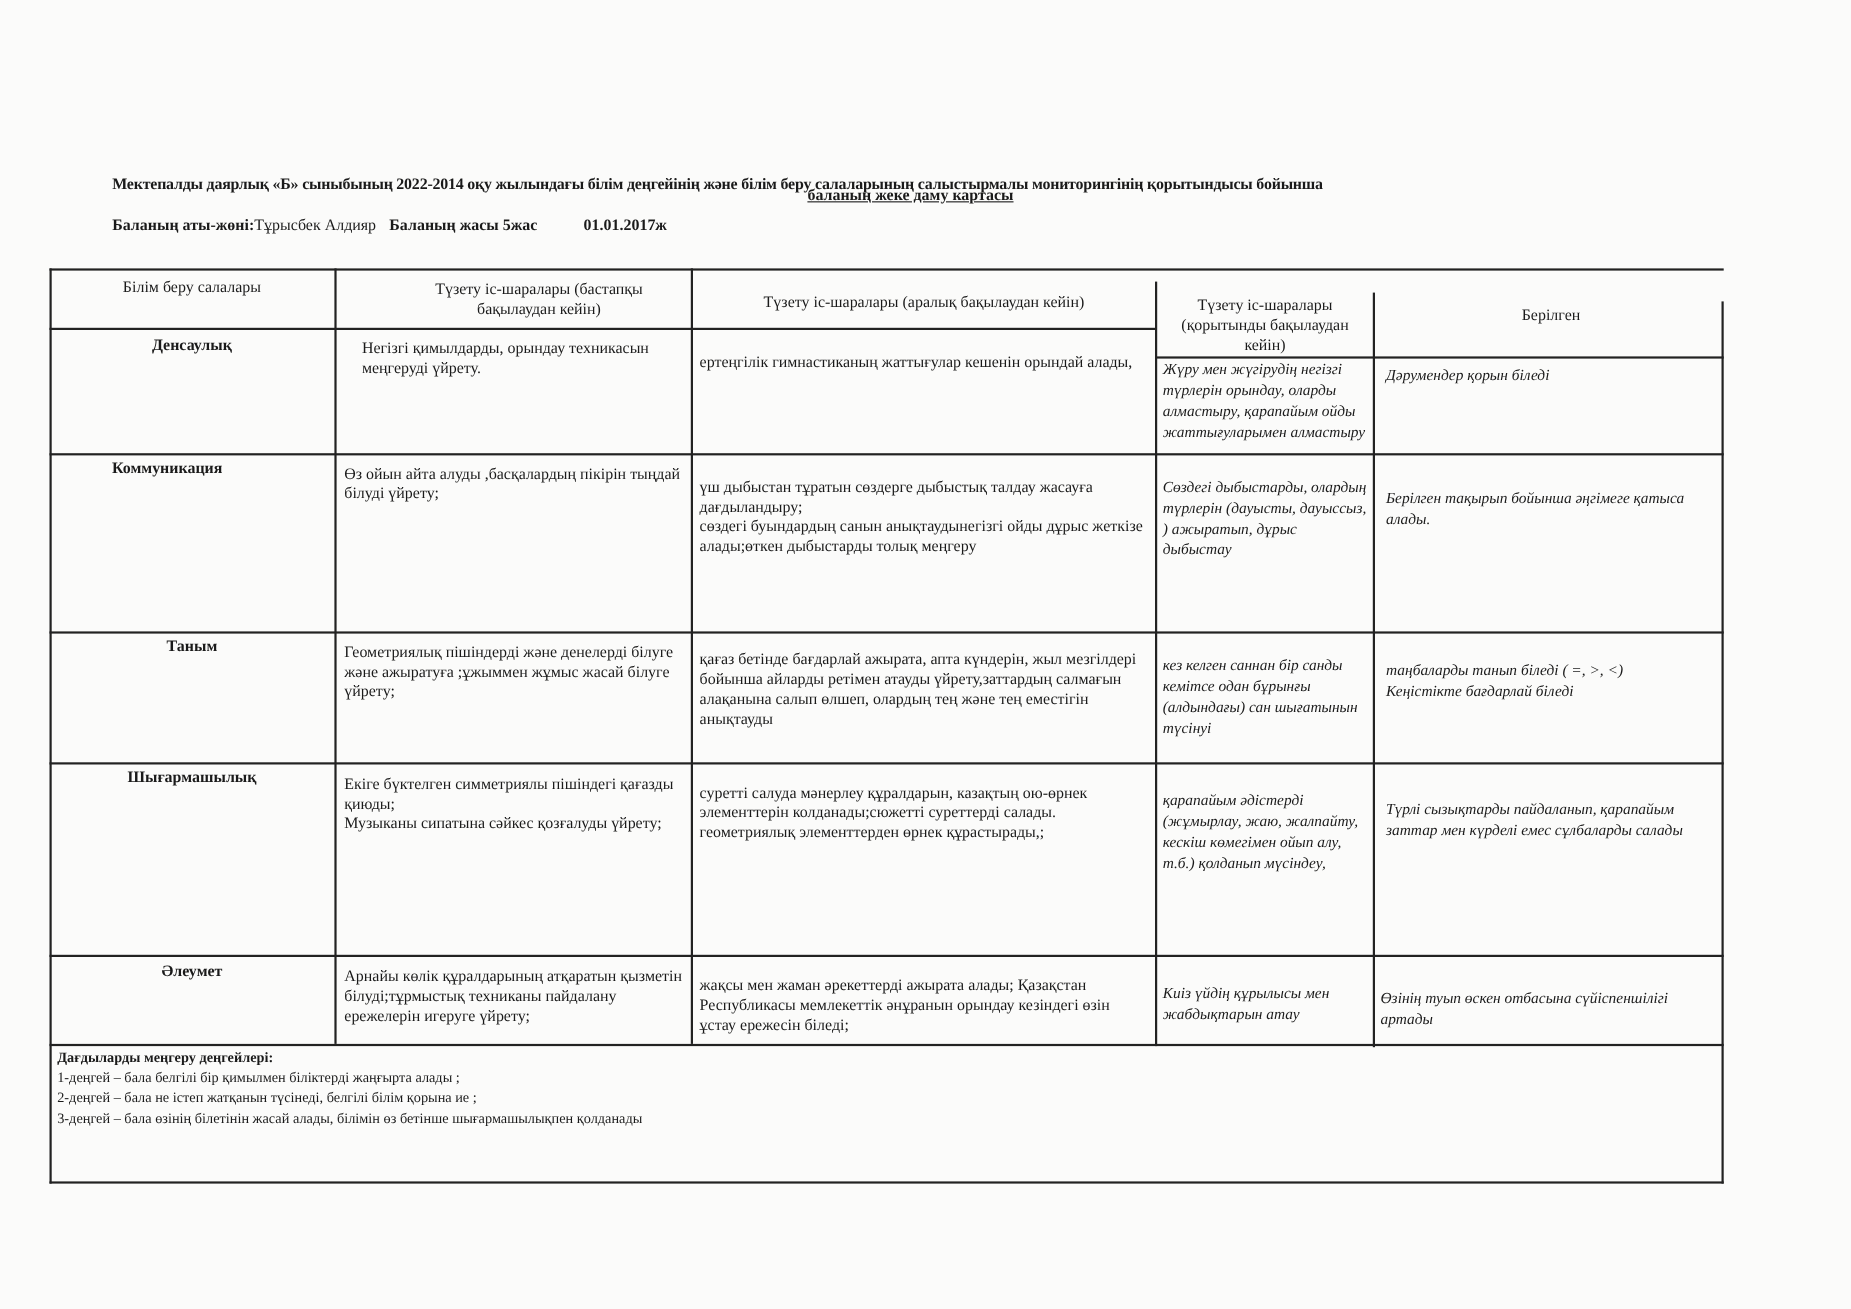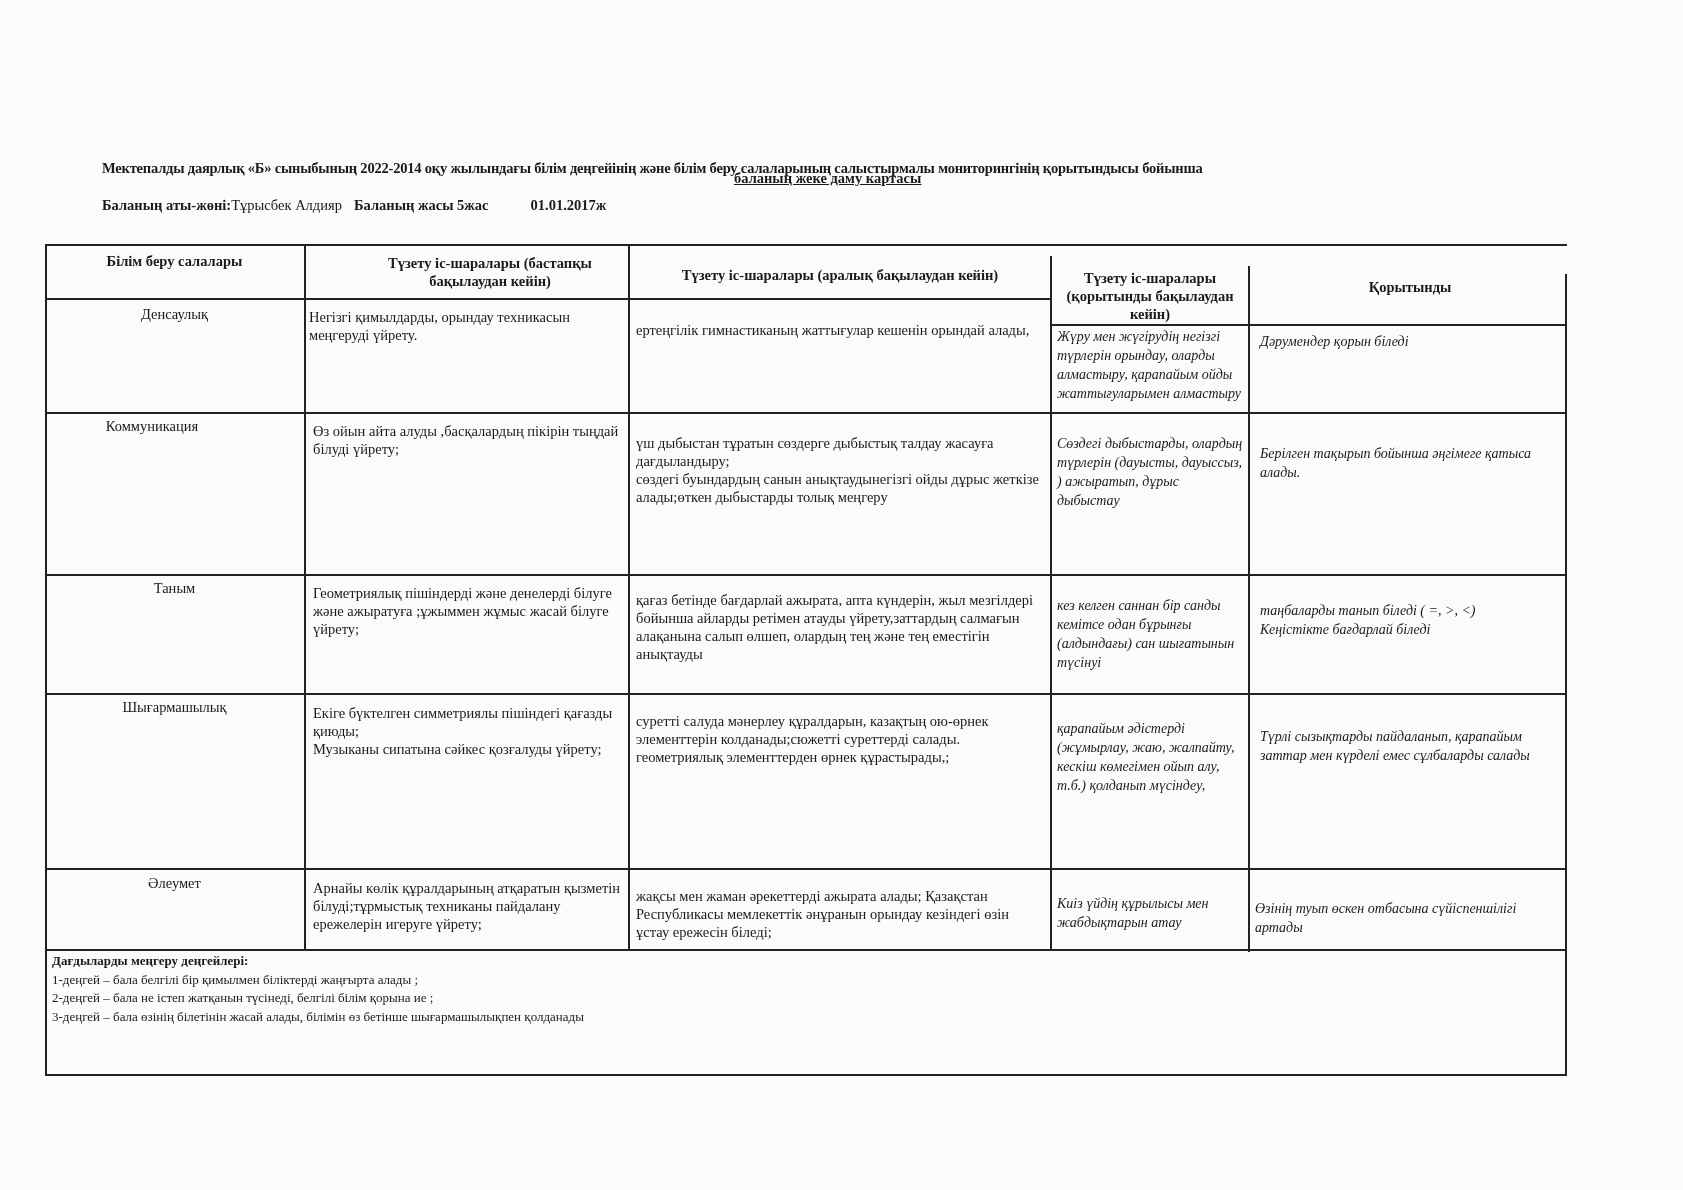--- a/index.html
+++ b/index.html
@@ -35,22 +35,22 @@
     width: 1522px; height: 832px;
   }
   .line { position: absolute; background: #222; }
   .h { height: 1.5px; }
   .v { width: 1.5px; }
 
   .cell {
     position: absolute;
     font-size: 14.5px; line-height: 18px;
   }
-  .hdr { font-weight: bold; text-align: center; }
-  .area { font-weight: normal; text-align: center; }
+  .hdr { font-weight: normal; text-align: center; }
+  .area { font-weight: bold; text-align: center; }
   .it { font-style: italic; font-size: 14px; line-height: 19px; }
 
   .levels {
     position: absolute; left: 52px; top: 952px;
     font-size: 13px; line-height: 18.5px;
   }
   .levels .lh { font-weight: bold; }
 </style>
 </head>
 <body>
@@ -81,24 +81,24 @@
   <div class="line h" style="left:0;top:168px;width:1522px"></div>
   <div class="line h" style="left:0;top:330px;width:1522px"></div>
   <div class="line h" style="left:0;top:449px;width:1522px"></div>
   <div class="line h" style="left:0;top:624px;width:1522px"></div>
   <div class="line h" style="left:0;top:705px;width:1522px"></div>
 
   <div class="cell hdr" style="left:0;top:8px;width:259px">Білім беру салалары</div>
   <div class="cell hdr" style="left:330px;top:10px;width:230px">Түзету іс-шаралары (бастапқы бақылаудан кейін)</div>
   <div class="cell hdr" style="left:590px;top:22px;width:410px">Түзету іс-шаралары (аралық бақылаудан кейін)</div>
   <div class="cell hdr" style="left:1010px;top:25px;width:190px">Түзету іс-шаралары (қорытынды бақылаудан кейін)</div>
-  <div class="cell hdr" style="left:1210px;top:34px;width:310px">Қорытынды</div>
+  <div class="cell hdr" style="left:1210px;top:34px;width:310px">Берілген</div>
 
   <div class="cell area" style="left:0;top:61px;width:259px">Денсаулық</div>
-  <div class="cell" style="left:264px;top:64px;width:310px">Негізгі қимылдарды, орындау техникасын меңгеруді үйрету.</div>
+  <div class="cell" style="left:284px;top:64px;width:310px">Негізгі қимылдарды, орындау техникасын меңгеруді үйрету.</div>
   <div class="cell" style="left:591px;top:77px;width:408px">ертеңгілік гимнастиканың жаттығулар кешенін орындай алады,</div>
   <div class="cell it" style="left:1012px;top:83px;width:188px">Жүру мен жүгірудің негізгі түрлерін орындау, оларды алмастыру, қарапайым ойды жаттығуларымен алмастыру</div>
   <div class="cell it" style="left:1215px;top:88px;width:300px">Дәрумендер қорын біледі</div>
 
   <div class="cell area" style="left:0;top:173px;width:214px">Коммуникация</div>
   <div class="cell" style="left:268px;top:178px;width:310px">Өз ойын айта алуды ,басқалардың пікірін тыңдай білуді үйрету;</div>
   <div class="cell" style="left:591px;top:190px;width:408px;white-space:pre-line">үш дыбыстан тұратын сөздерге дыбыстық талдау жасауға дағдыландыру;
 сөздегі буындардың санын анықтаудынегізгі ойды дұрыс жеткізе алады;өткен дыбыстарды толық меңгеру</div>
   <div class="cell it" style="left:1012px;top:190px;width:188px">Сөздегі дыбыстарды, олардың түрлерін (дауысты, дауыссыз, ) ажыратып, дұрыс дыбыстау</div>
   <div class="cell it" style="left:1215px;top:200px;width:300px">Берілген тақырып бойынша әңгімеге қатыса алады.</div>

